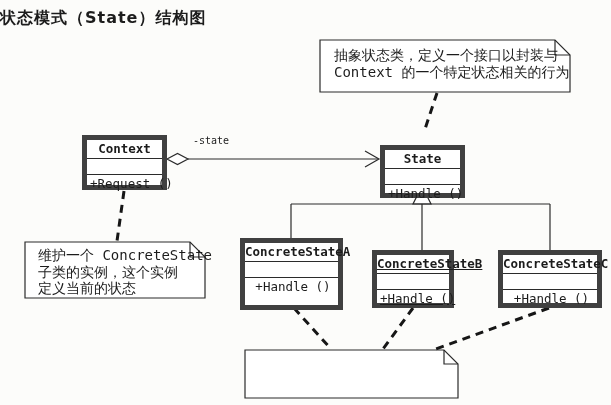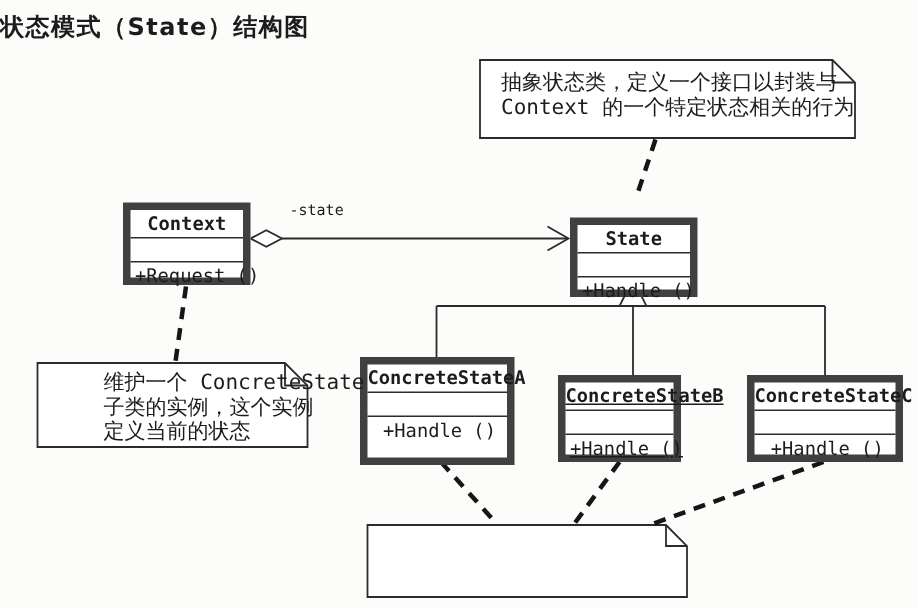--- a/index.html
+++ b/index.html
@@ -50,21 +50,21 @@
     font-size:10px;white-space:nowrap;
   }
 
   .note-text{
     position:absolute;
     font-size:14px;line-height:16.5px;
     white-space:nowrap;
     font-family:"DejaVu Sans Mono","DejaVu Sans",sans-serif;
   }
   .note-text.state-note{left:334px;top:47px;}
-  .note-text.context-note{left:38px;top:247px;margin-left:31px;}
+  .note-text.context-note{left:38px;top:247px;}
   .note-text.concrete-note{left:260px;top:356px;}
 </style>
 </head>
 <body>
 
 <div class="stage">
 
   <svg class="wires" width="611" height="405" viewBox="0 0 611 405">
 
     <g>

